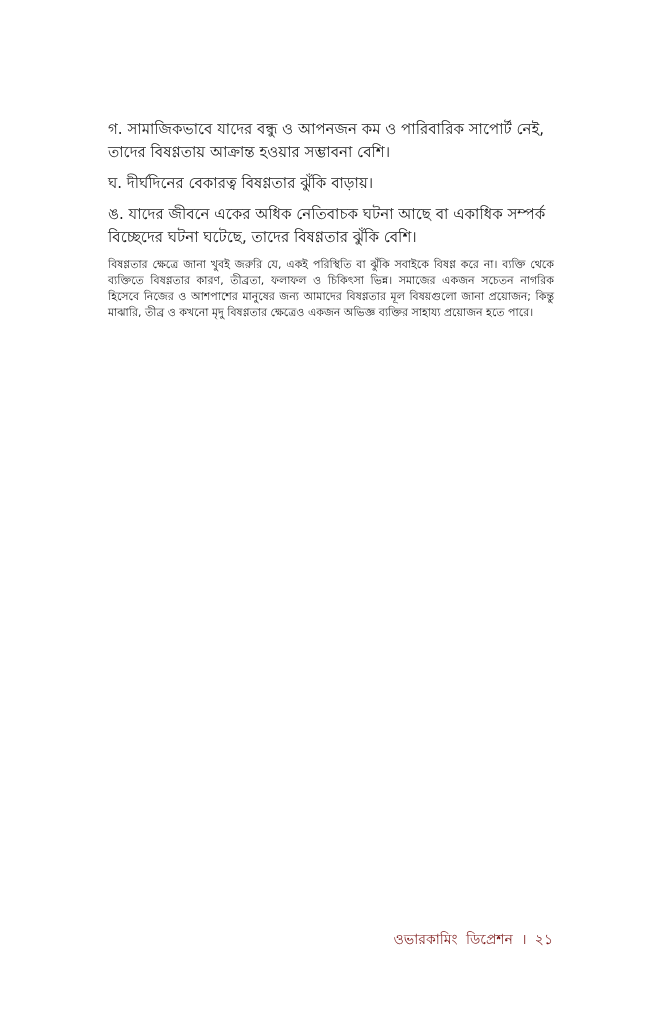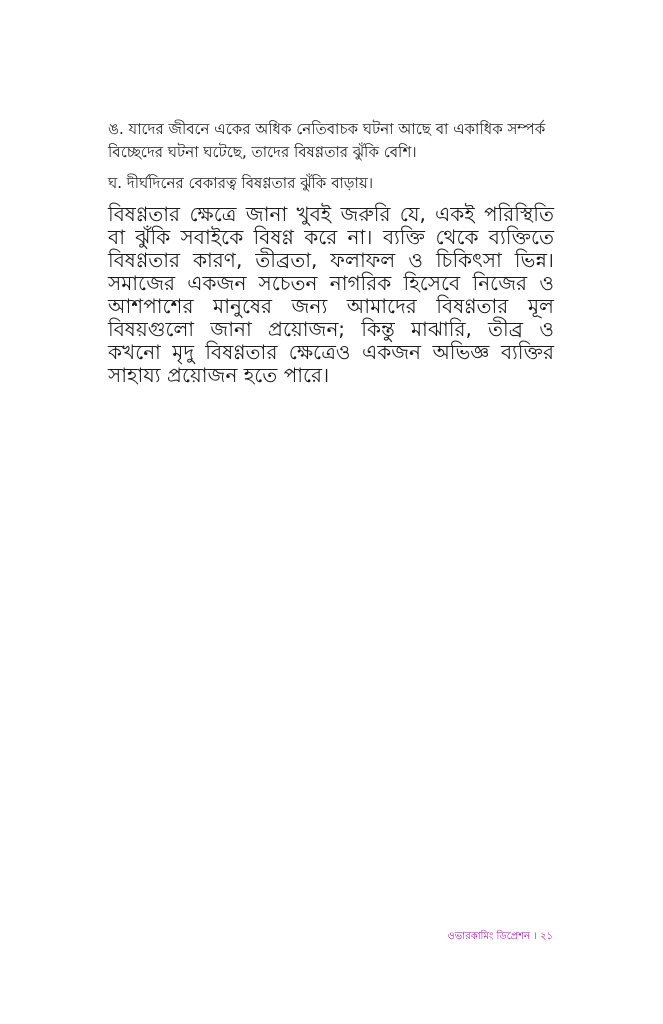--- a/index.html
+++ b/index.html
@@ -1,33 +1,37 @@
 <!DOCTYPE html>
 <html><head>
   <meta charset="utf-8">
   <style>
     html, body { margin: 0; padding: 0; background: #ffffff; }
     body { width: 663px; height: 1024px; position: relative; overflow: hidden;
            font-family: "DejaVu Sans", "Liberation Sans", sans-serif; color: #1a1a1a; }
     .page { position: absolute; left: 108px; top: 118px; width: 446px; }
     .item { font-size: 15px; line-height: 23px; margin: 0 0 8px 0; }
-    .para { font-size: 20px; line-height: 23px; margin: 8px 0 0 0; text-align: justify; text-align-last: left; }
-    .footer { position: absolute; right: 110px; top: 928px; font-size: 10px; color: #a21caf; }
+    .para { font-size: 11px; line-height: 16px; margin: 8px 0 0 0; text-align: justify; text-align-last: left; }
+    .footer { position: absolute; right: 110px; top: 928px; font-size: 14px; color: #7f1d1d; font-family: Liberation Mono, monospace; }
   </style>
 </head>
 <body>
 
 <div class="page">
   <p class="item">
-    <span>ঙ.</span>
-    <span>যাদের জীবনে একের অধিক নেতিবাচক ঘটনা আছে বা একাধিক সম্পর্ক বিচ্ছেদের ঘটনা ঘটেছে, তাদের বিষণ্ণতার ঝুঁকি বেশি।</span>
+    <span>গ.</span>
+    <span>সামাজিকভাবে যাদের বন্ধু ও আপনজন কম ও পারিবারিক সাপোর্ট নেই, তাদের বিষণ্ণতায় আক্রান্ত হওয়ার সম্ভাবনা বেশি।</span>
   </p>
   <p class="item">
     <span>ঘ.</span>
     <span>দীর্ঘদিনের বেকারত্ব বিষণ্ণতার ঝুঁকি বাড়ায়।</span>
+  </p>
+  <p class="item">
+    <span>ঙ.</span>
+    <span>যাদের জীবনে একের অধিক নেতিবাচক ঘটনা আছে বা একাধিক সম্পর্ক বিচ্ছেদের ঘটনা ঘটেছে, তাদের বিষণ্ণতার ঝুঁকি বেশি।</span>
   </p>
   <p class="para">বিষণ্ণতার ক্ষেত্রে জানা খুবই জরুরি যে, একই পরিস্থিতি বা ঝুঁকি সবাইকে বিষণ্ণ করে না। ব্যক্তি থেকে ব্যক্তিতে বিষণ্ণতার কারণ, তীব্রতা, ফলাফল ও চিকিৎসা ভিন্ন। সমাজের একজন সচেতন নাগরিক হিসেবে নিজের ও আশপাশের মানুষের জন্য আমাদের বিষণ্ণতার মূল বিষয়গুলো জানা প্রয়োজন; কিন্তু মাঝারি, তীব্র ও কখনো মৃদু বিষণ্ণতার ক্ষেত্রেও একজন অভিজ্ঞ ব্যক্তির সাহায্য প্রয়োজন হতে পারে।</p>
 </div>
 
 <div class="footer">
   <span>ওভারকামিং ডিপ্রেশন</span>
   <span>।</span>
   <span>২১</span>
 </div>
 

